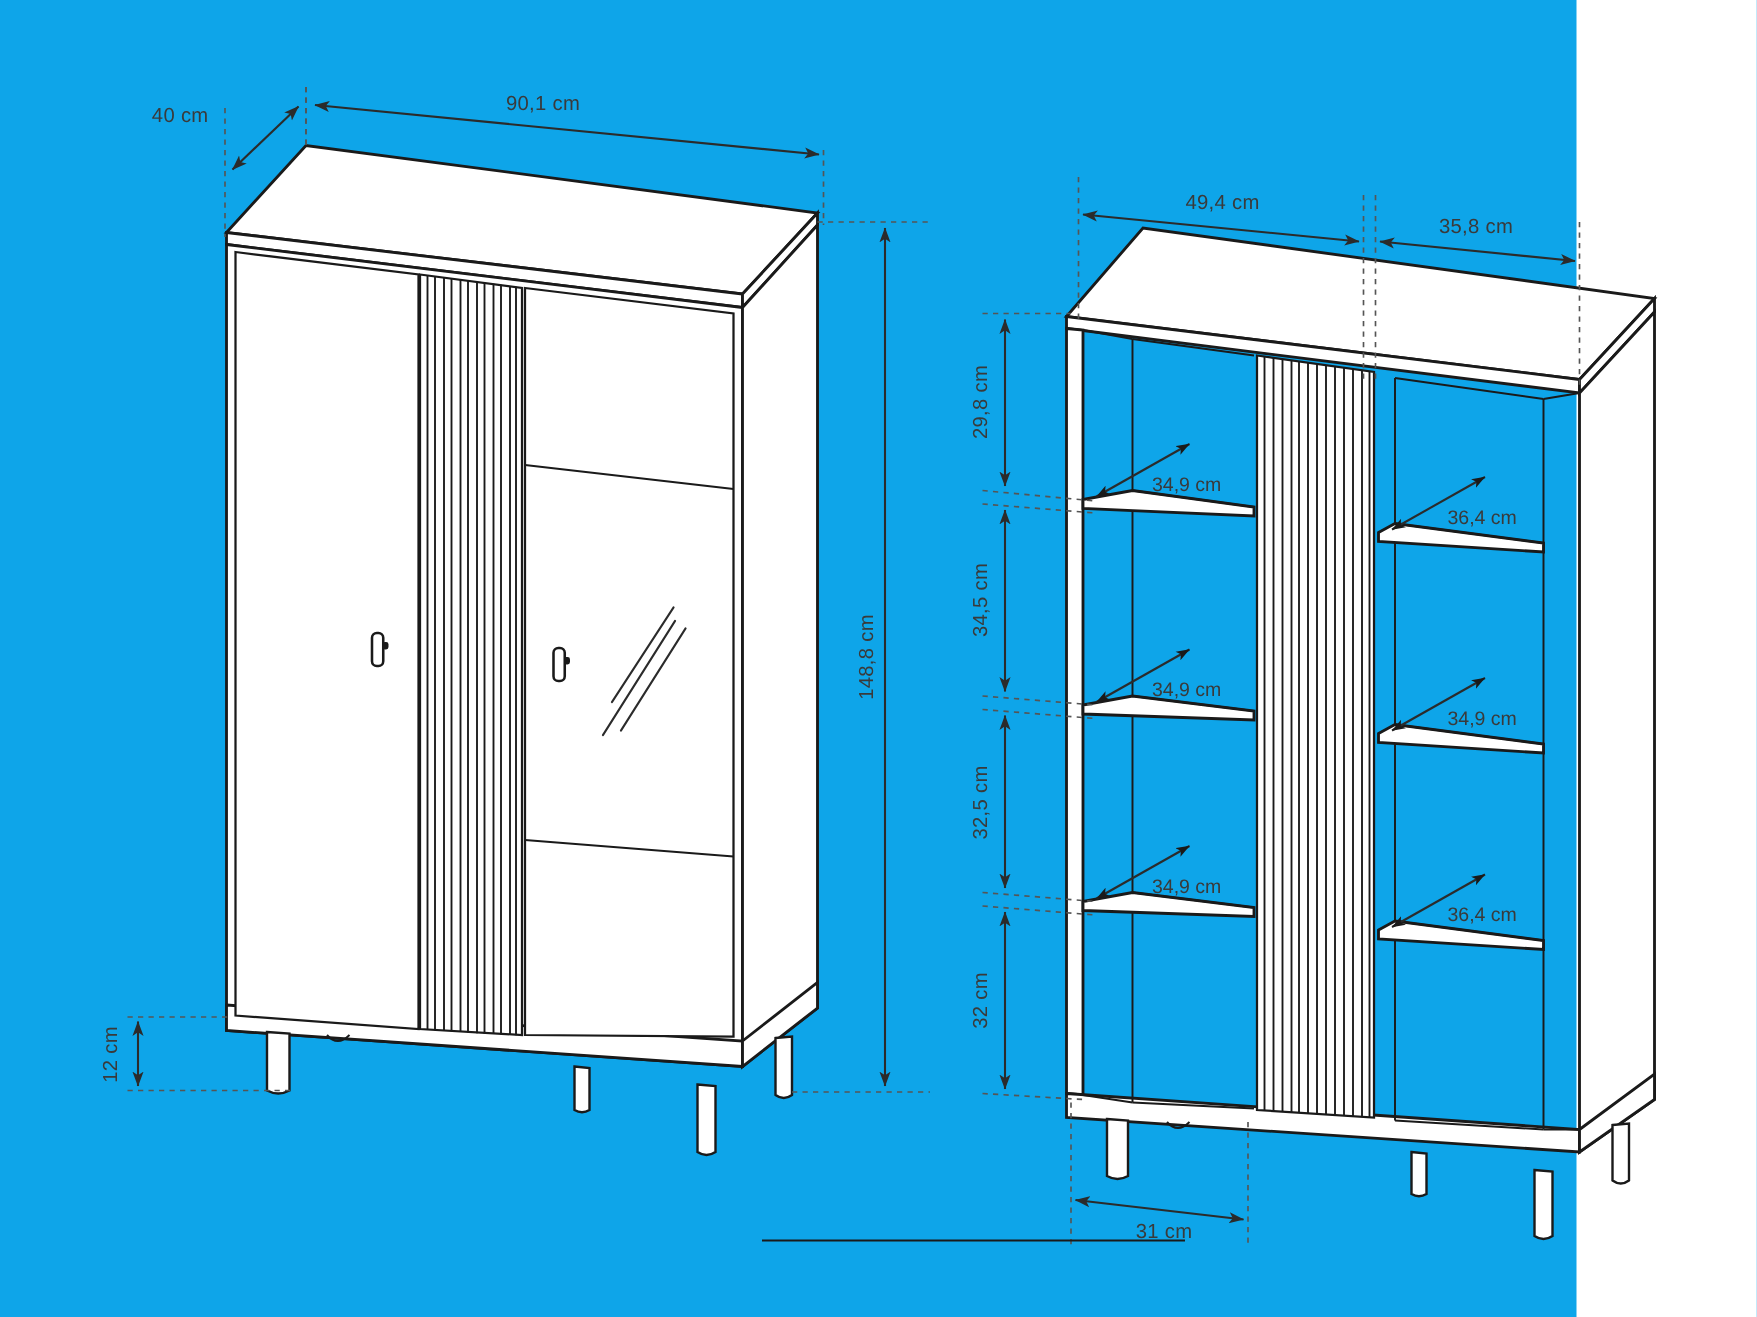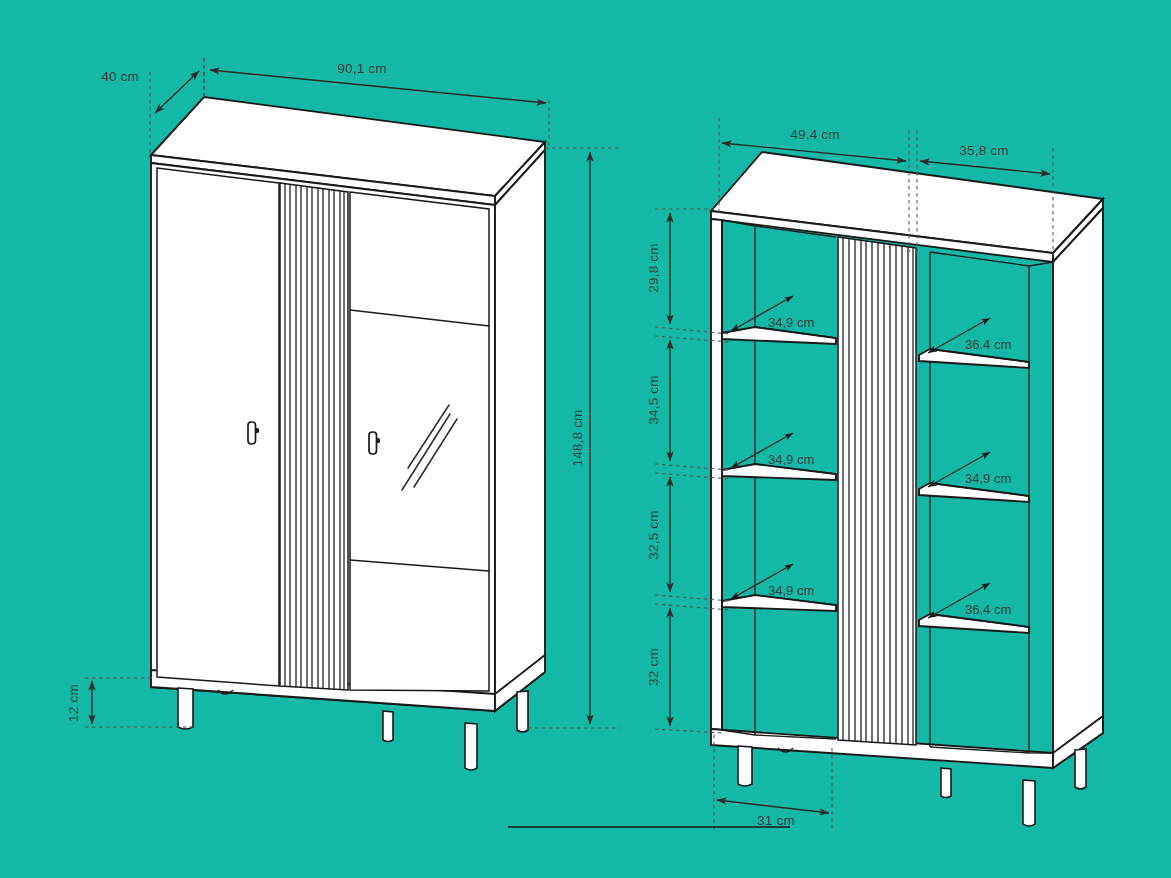--- a/index.html
+++ b/index.html
@@ -10,23 +10,23 @@
   }
   body {
     width: 1171px;
     height: 878px;
     font-family: "Liberation Sans", sans-serif;
     overflow: hidden;
     position: relative;
   }
   #stage {
     position: relative;
-    width: 1171px;
+    width: 1051px;
     height: 878px;
-    background: #14b8a6;
+    background: #0ea5e9;
   }
   svg#drawing {
     position: absolute;
     left: 0;
     top: 0;
     width: 1171px;
     height: 878px;
     display: block;
   }
   .dim-text {

